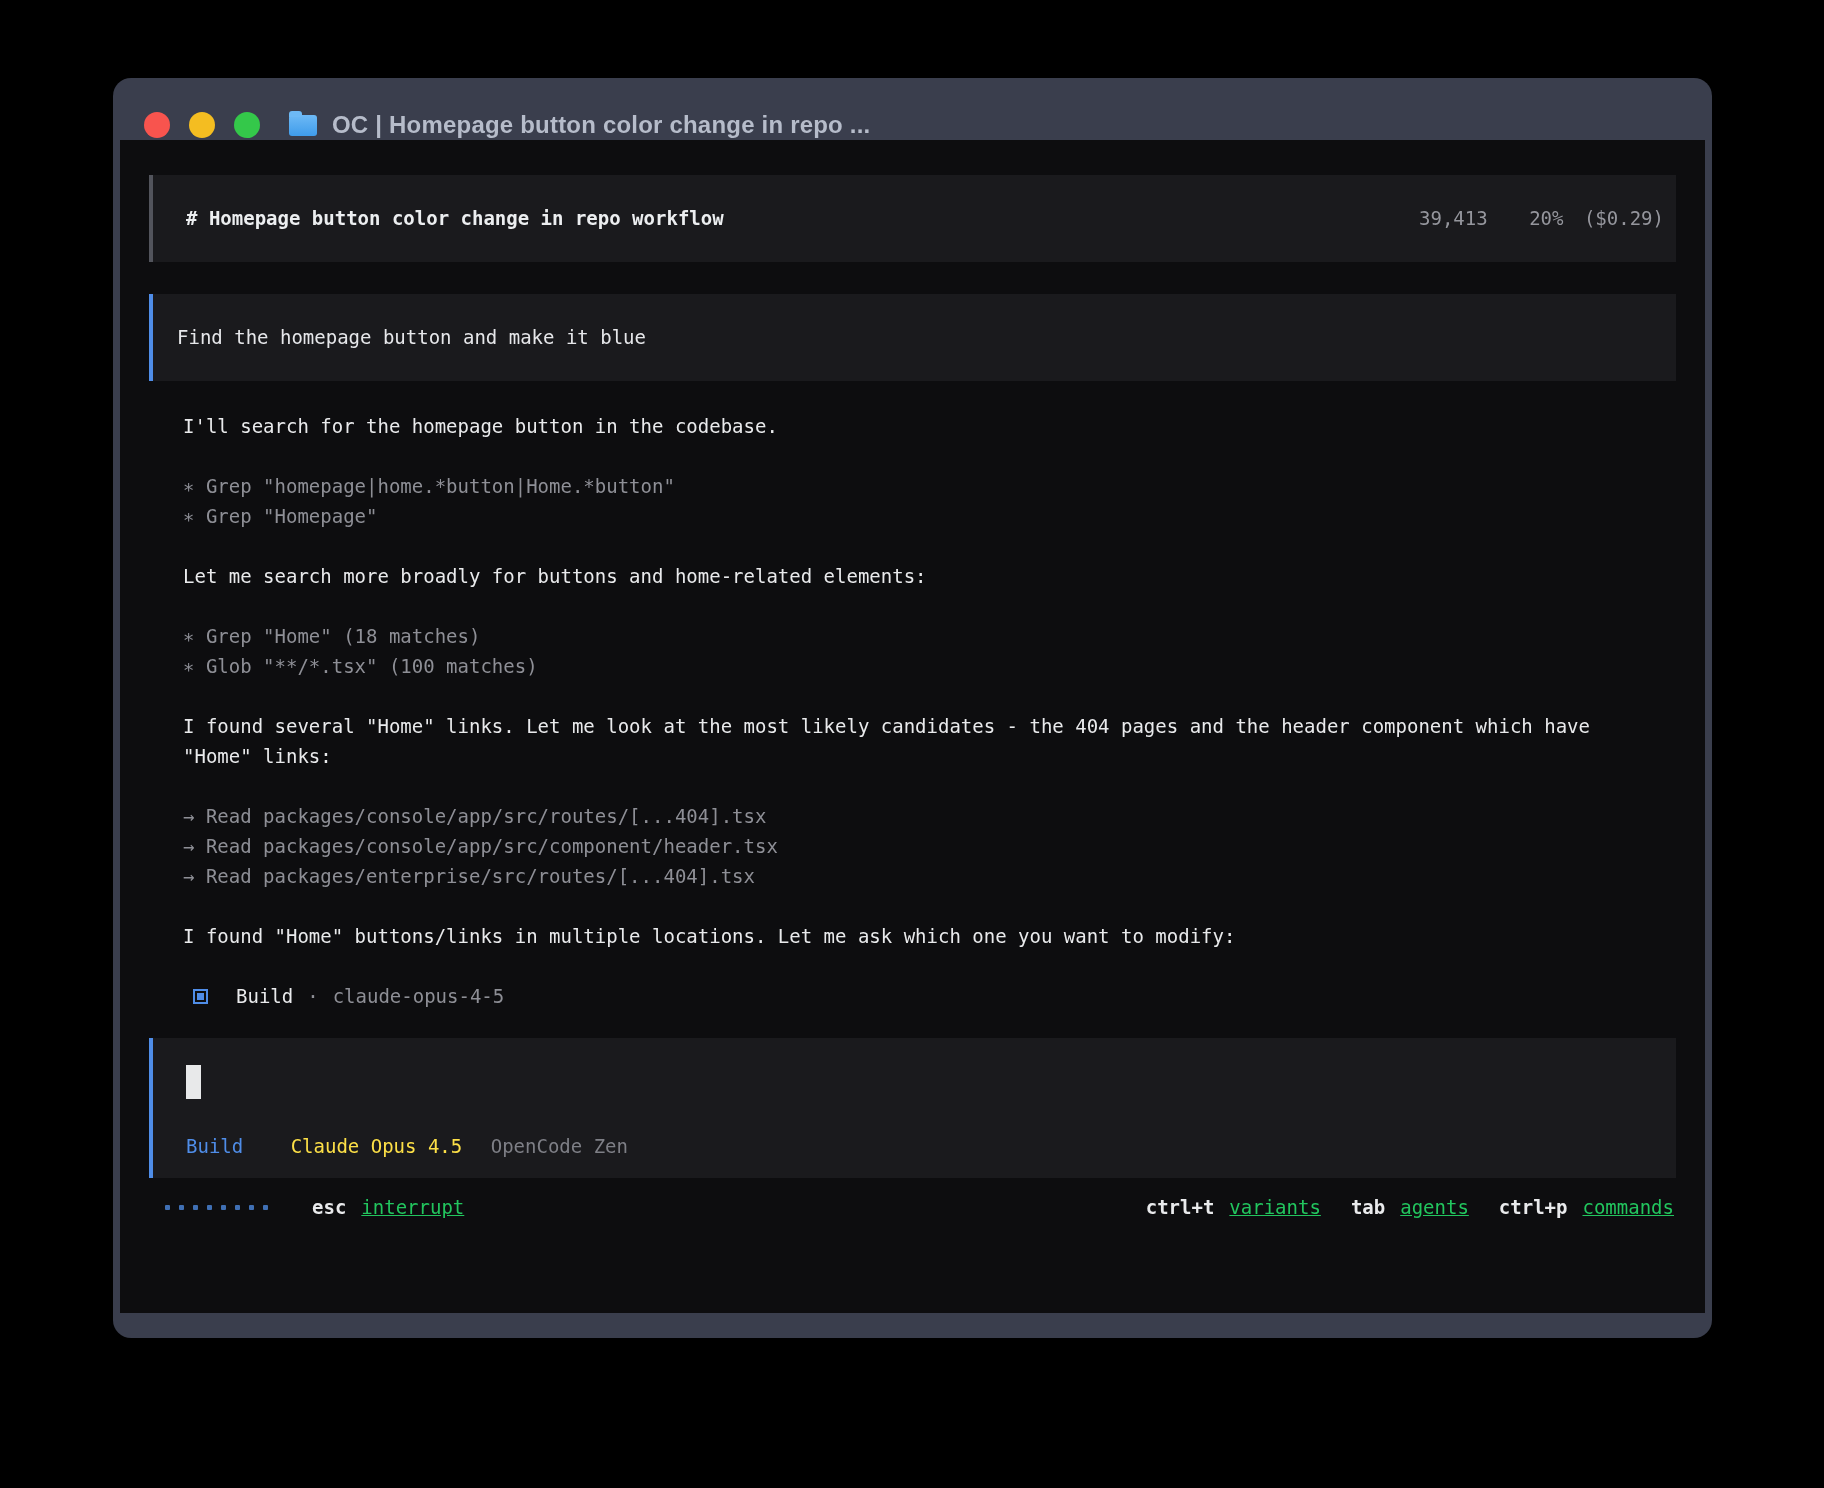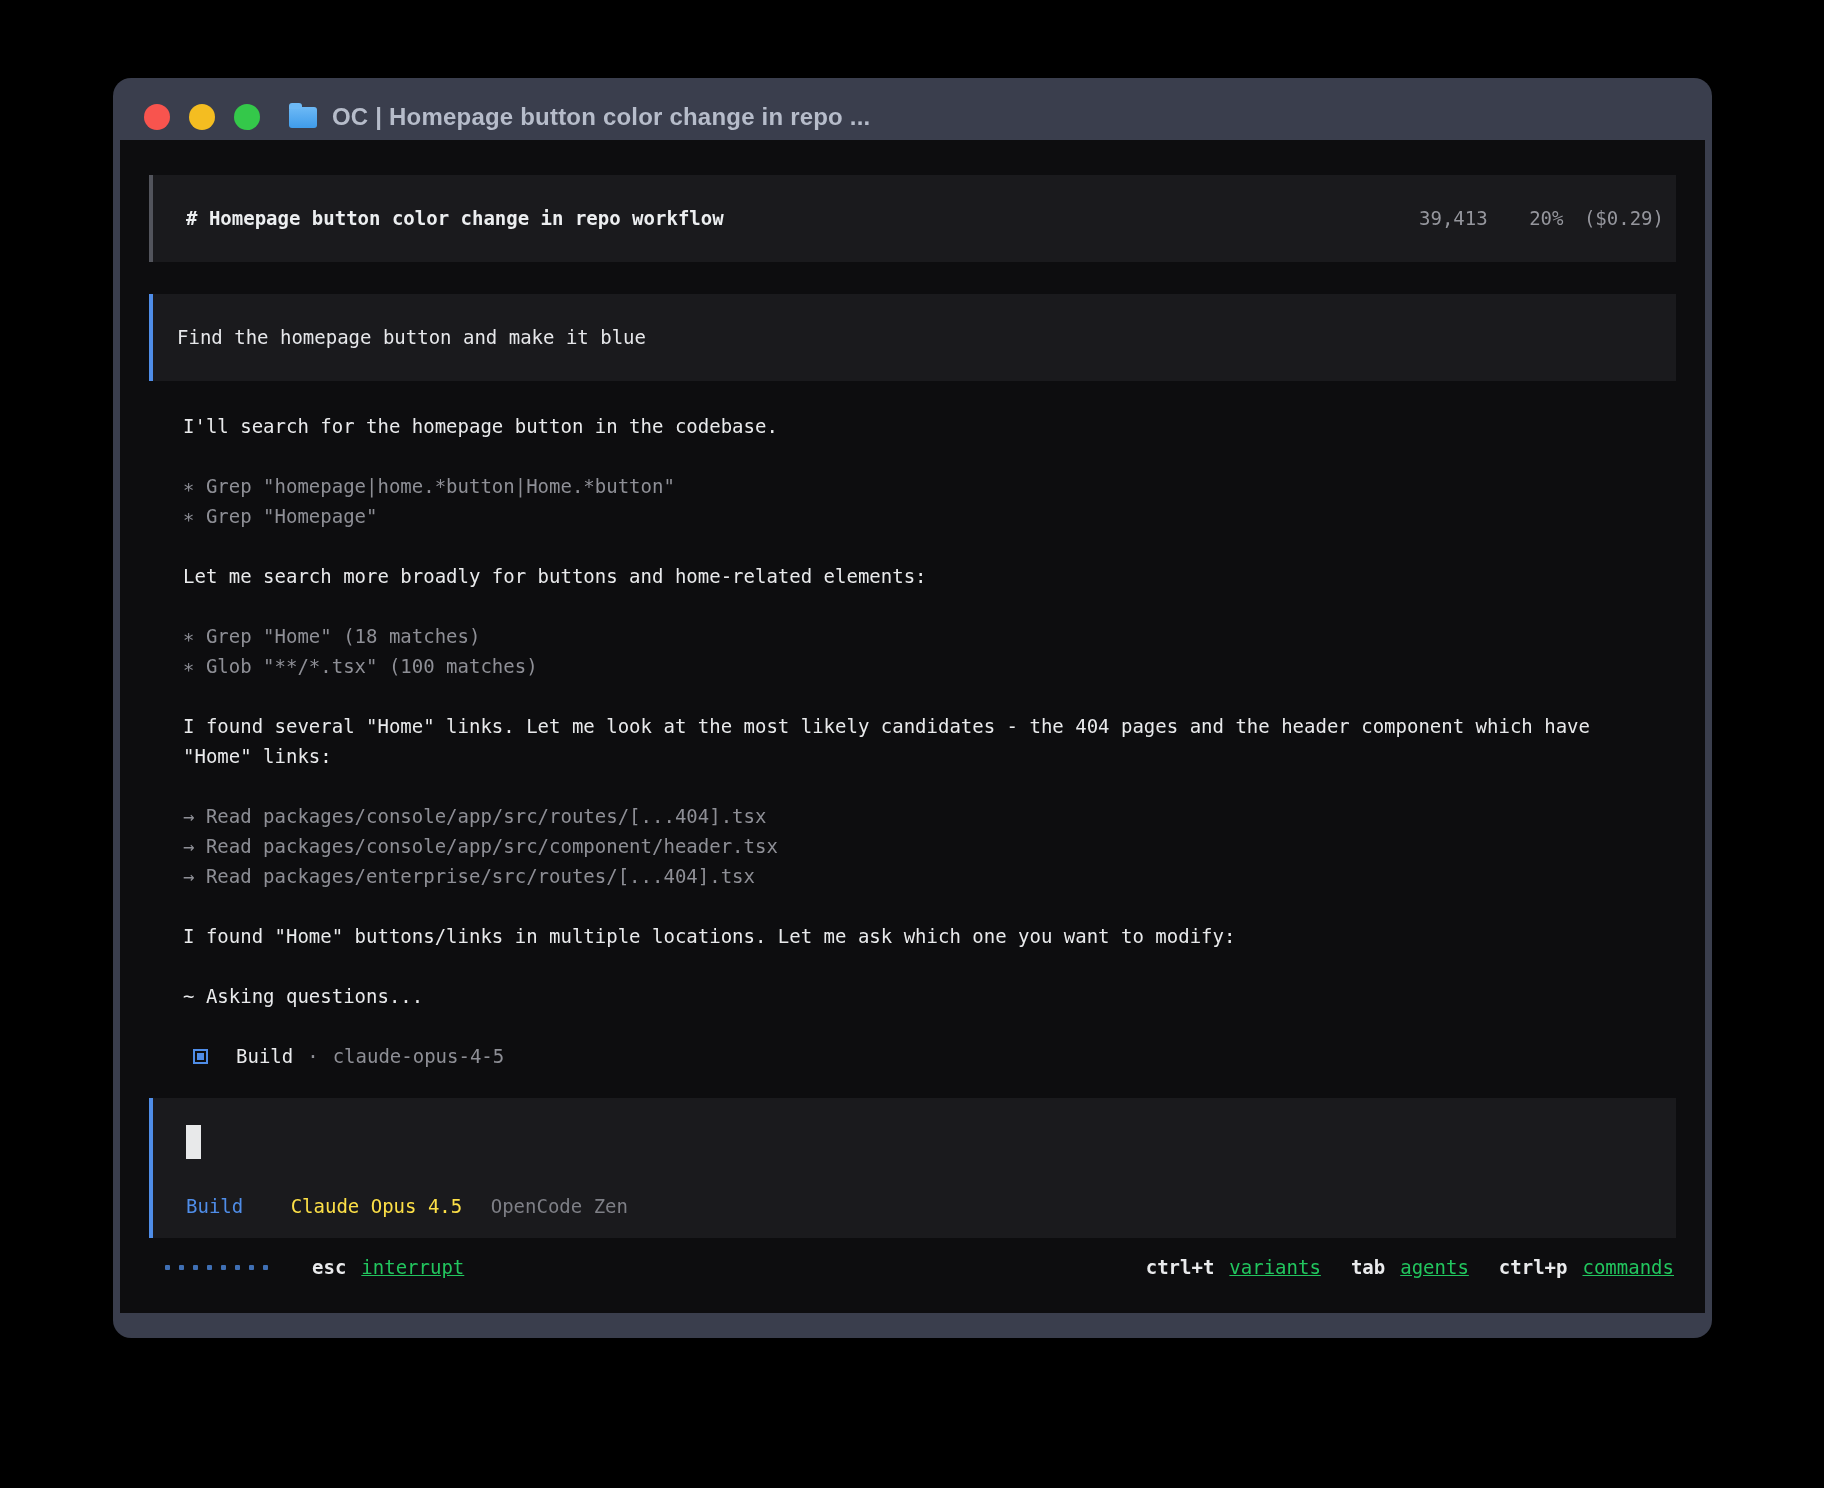--- a/index.html
+++ b/index.html
@@ -4,21 +4,21 @@
 <style>
   * { margin:0; padding:0; box-sizing:border-box; }
   html,body { width:1824px; height:1488px; background:#000; }
   body { position:relative; font-family:"DejaVu Sans Mono", monospace; }
 
   .window {
     position:absolute; left:113px; top:78px; width:1599px; height:1260px;
     background:#3a3e4d; border-radius:18px; padding:62px 7px 25px 7px;
   }
   .titlebar {
-    position:absolute; top:8px; left:0; right:0; height:62px;
+    position:absolute; top:16px; left:0; right:0; height:62px;
     display:flex; align-items:center; padding-left:31px;
   }
   .light { width:26px; height:26px; border-radius:50%; margin-right:19px; }
   .light.red    { background:#f8544e; }
   .light.yellow { background:#f4bd21; }
   .light.green  { background:#34c84a; }
   .folder { width:28px; height:21px; margin-left:10px; position:relative;
     background:linear-gradient(#6db9f5,#3f9ceb); border-radius:3px; }
   .folder::before { content:""; position:absolute; top:-4px; left:0;
     width:13px; height:6px; background:#6db9f5; border-radius:3px 3px 0 0; }
@@ -122,21 +122,20 @@
       <div class="grp prose">I found several "Home" links. Let me look at the most likely candidates - the 404 pages and the header component which have "Home" links:</div>
 
       <div class="grp">
         <div class="tool-line">→ Read packages/console/app/src/routes/[...404].tsx</div>
         <div class="tool-line">→ Read packages/console/app/src/component/header.tsx</div>
         <div class="tool-line">→ Read packages/enterprise/src/routes/[...404].tsx</div>
       </div>
 
       <div class="grp prose">I found "Home" buttons/links in multiple locations. Let me ask which one you want to modify:</div>
 
-      <div class="grp prose">~ Asking questions...</div>
 
       <div class="agent-row">
         <span class="agent-icon">
             <span class="agent-icon-core"></span>
           </span>
         <span class="agent-name">Build</span>
         <span class="agent-sep">·</span>
         <span class="agent-model">claude-opus-4-5</span>
       </div>
     </div>

